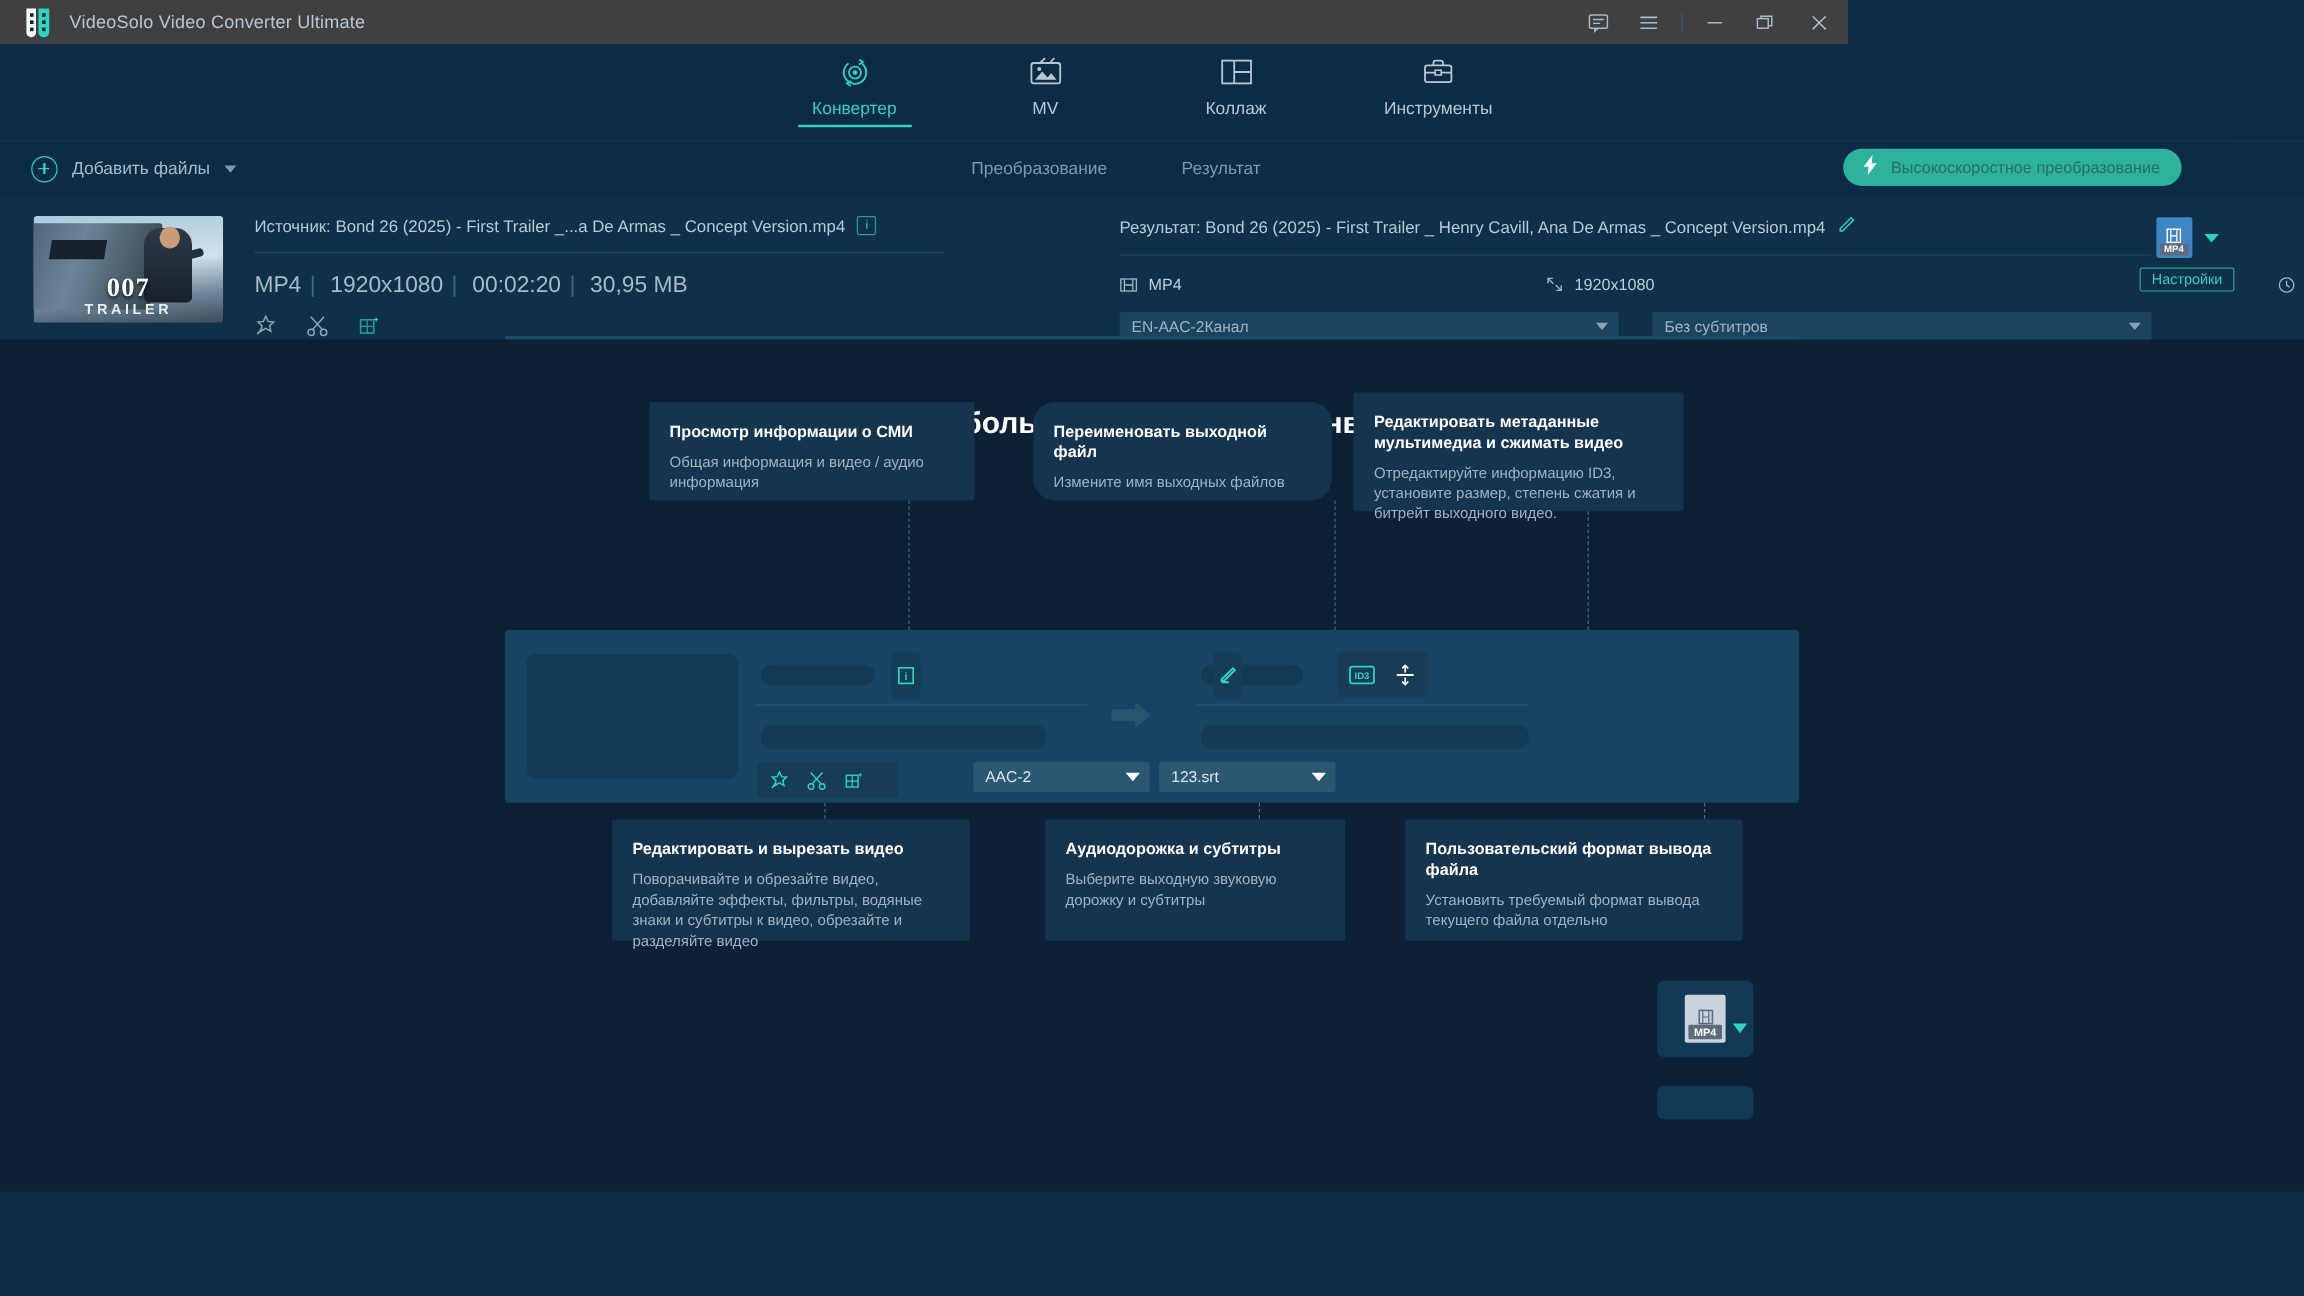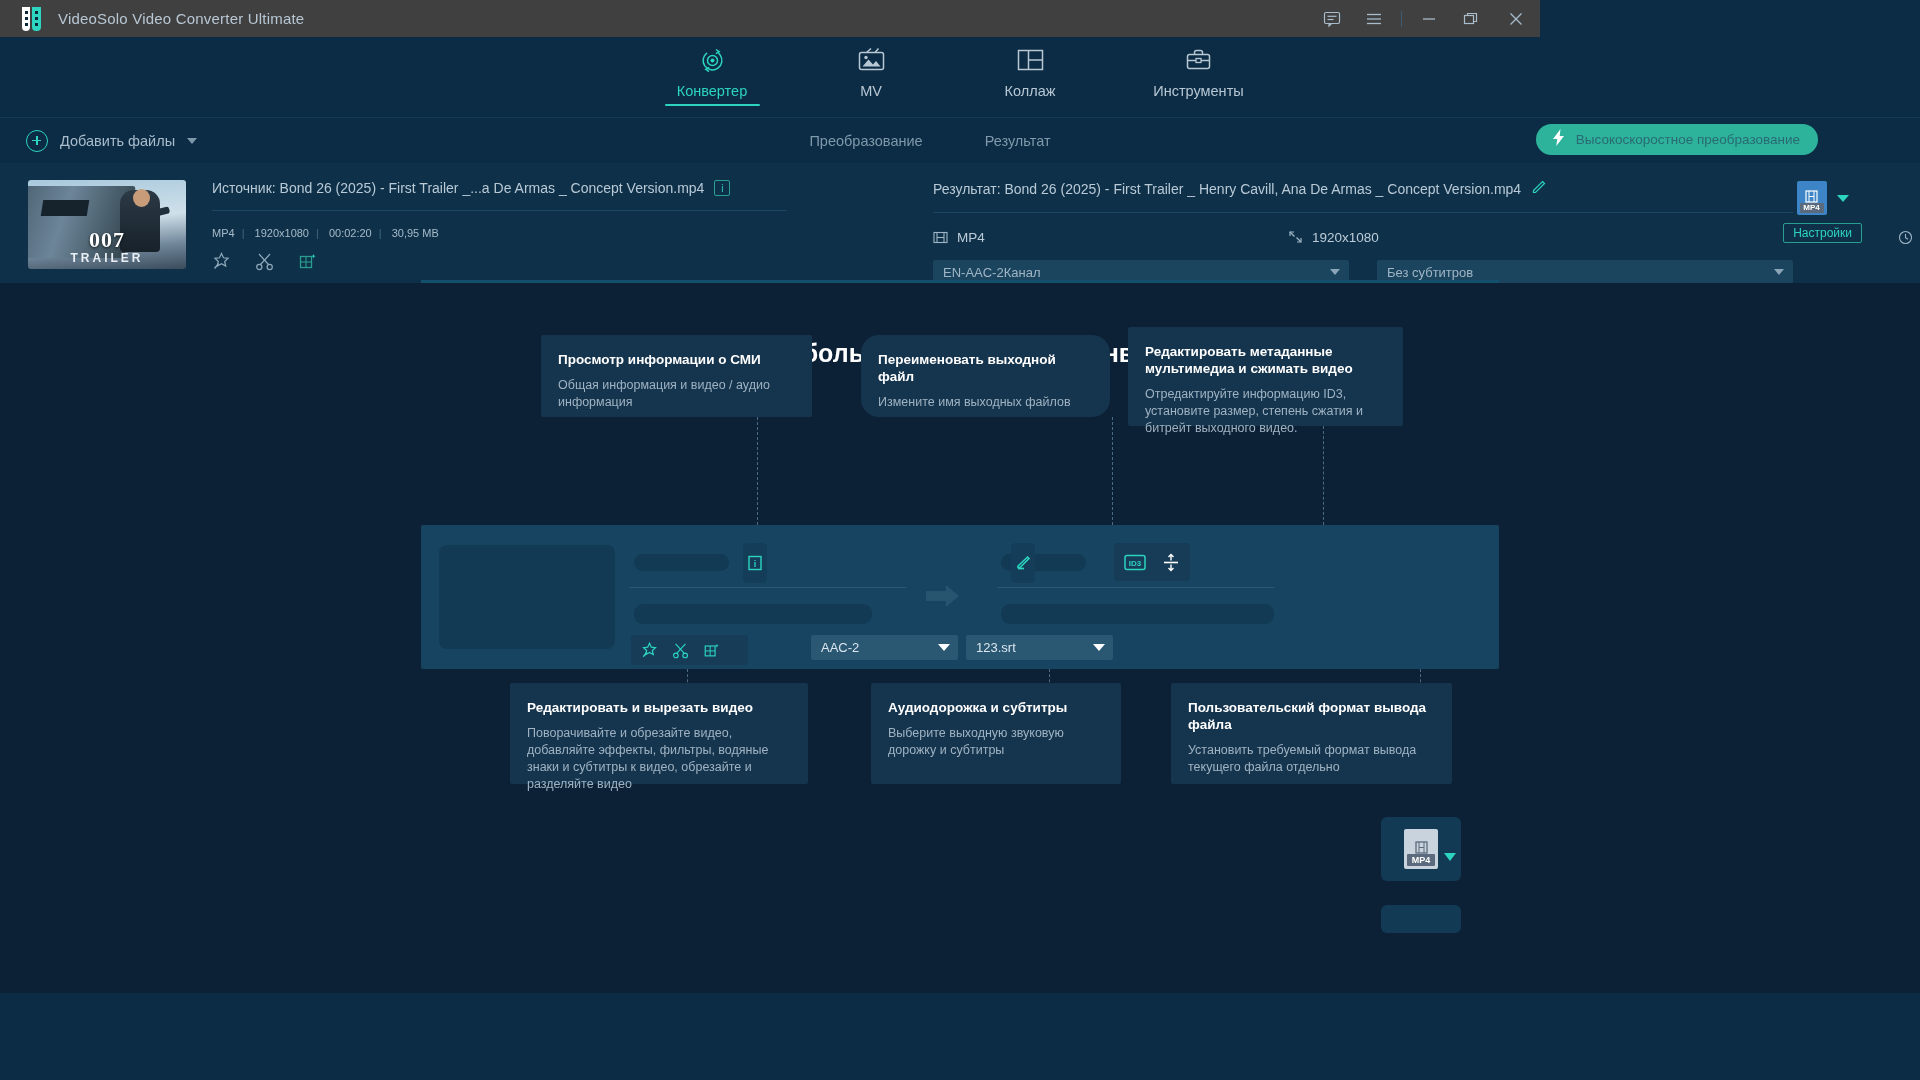--- a/index.html
+++ b/index.html
@@ -130,21 +130,21 @@
   }
 
   .srcblock { position:absolute; left:212px; top:17px; width:575px; }
   .srcline { font-size:14px; color:#b9c9d6; display:flex; align-items:center; }
   .ibadge {
     display:inline-flex; align-items:center; justify-content:center;
     width:16px; height:16px; border:1px solid #2b9e92; color:#2dd4bf;
     font-size:10px; margin-left:10px; border-radius:2px;
   }
   .srcdivider { height:1px; background:#1d4863; margin-top:14px; width:575px; }
-  .srcmeta { margin-top:16px; font-size:11px; color:#a6bac8; }
+  .srcmeta { margin-top:16px; font-size:19px; color:#a6bac8; }
   .srcmeta span.sep { color:#3d6780; margin:0 7px; }
   .srcicons { margin-top:13px; display:flex; gap:24px; align-items:center; }
 
   .bigarrow { position:absolute; left:820px; top:215px; }
 
   .resblock { position:absolute; left:890px; top:17px; width:860px;margin-left:43px; }
   .resline { font-size:14px; color:#b9c9d6; display:flex; align-items:center; }
   .resdivider { height:1px; background:#1d4863; margin-top:14px; width:860px; }
   .resmeta { margin-top:14px; display:flex; align-items:center; position:relative; height:20px; }
   .resmeta .mi { display:flex; align-items:center; font-size:13.5px; color:#bccbd7; }

